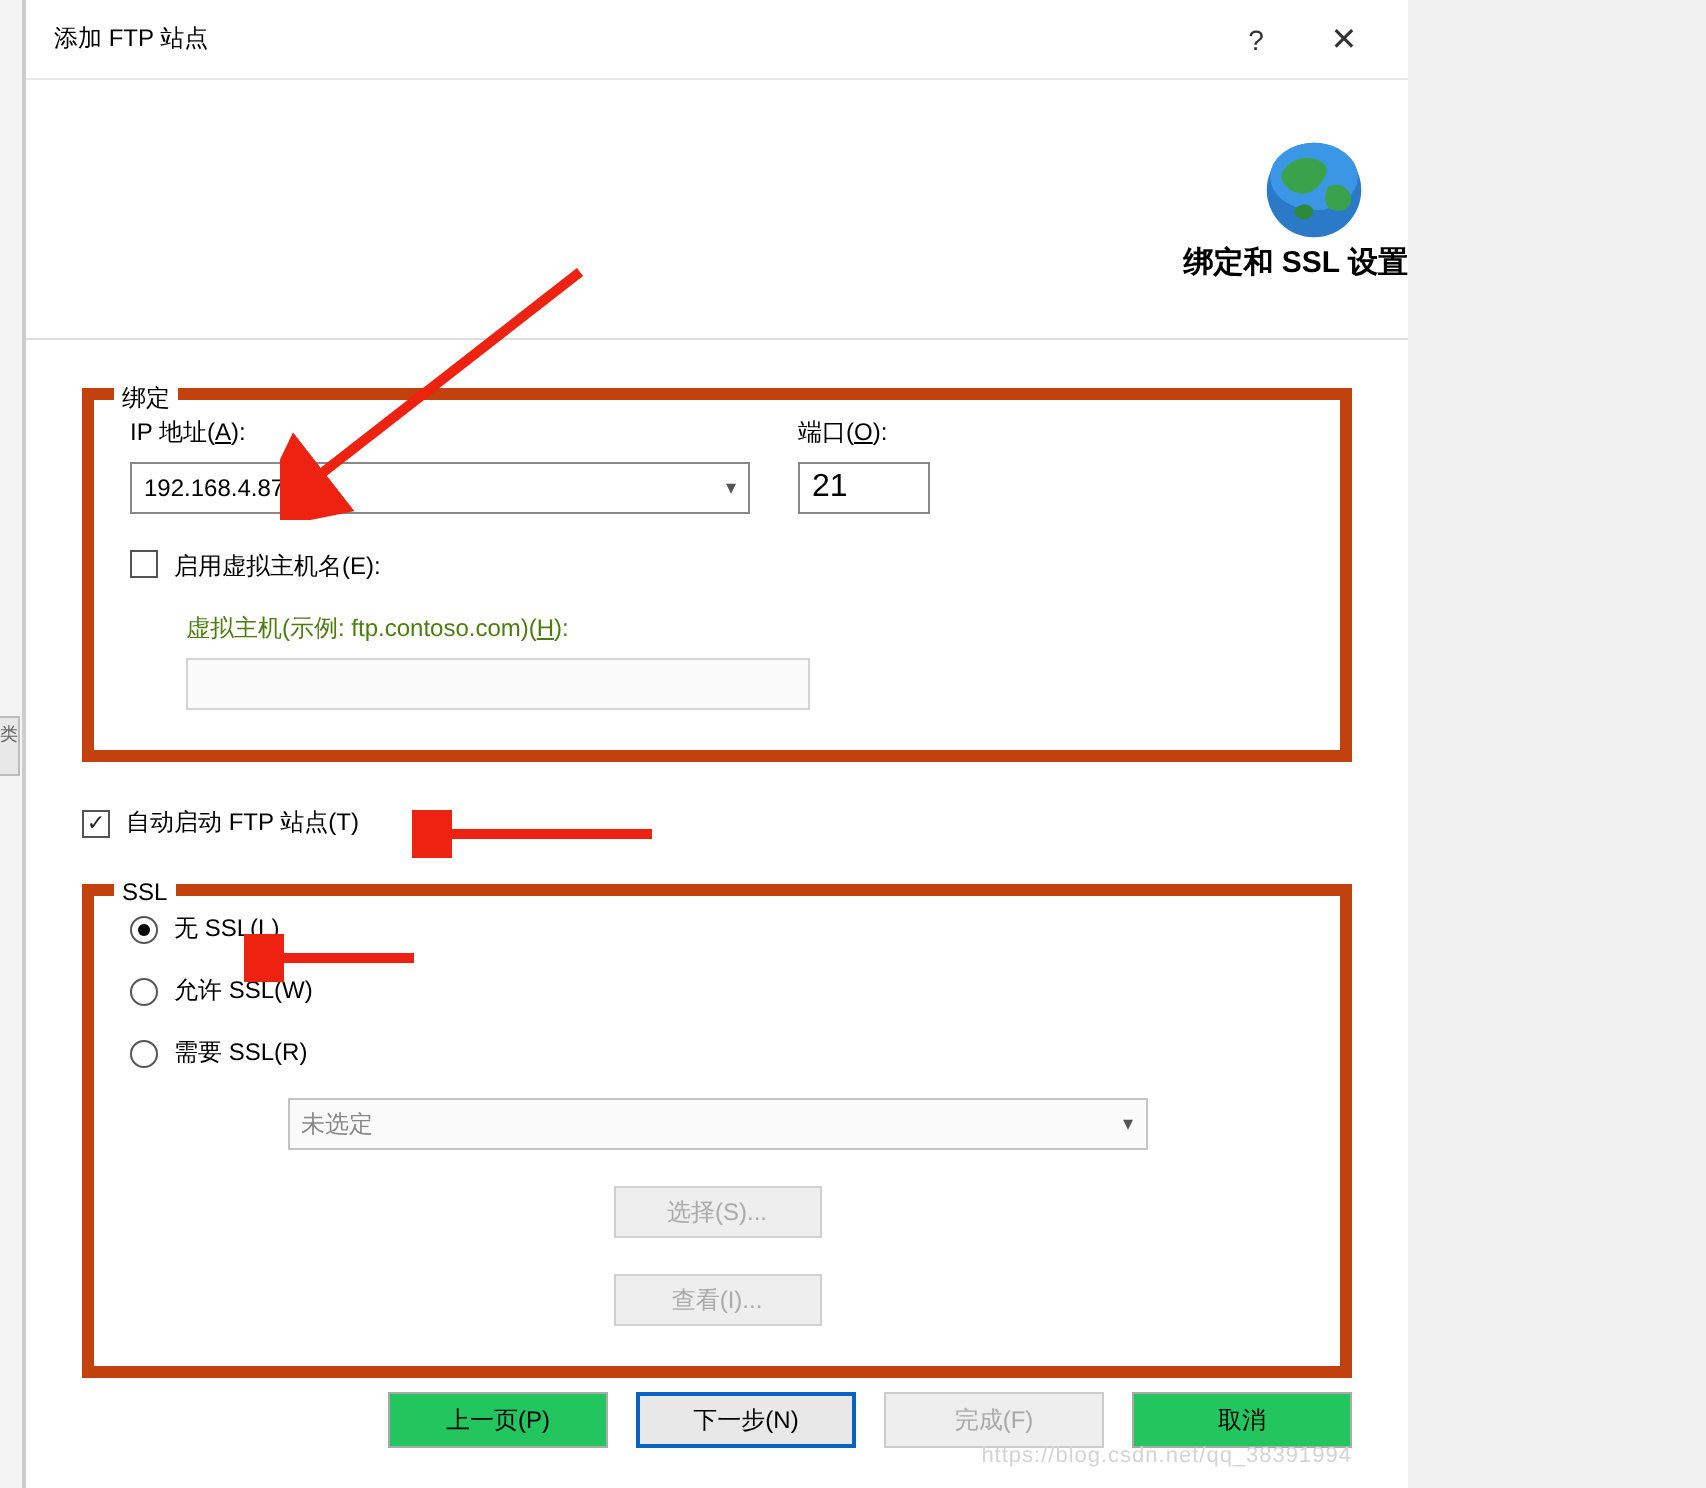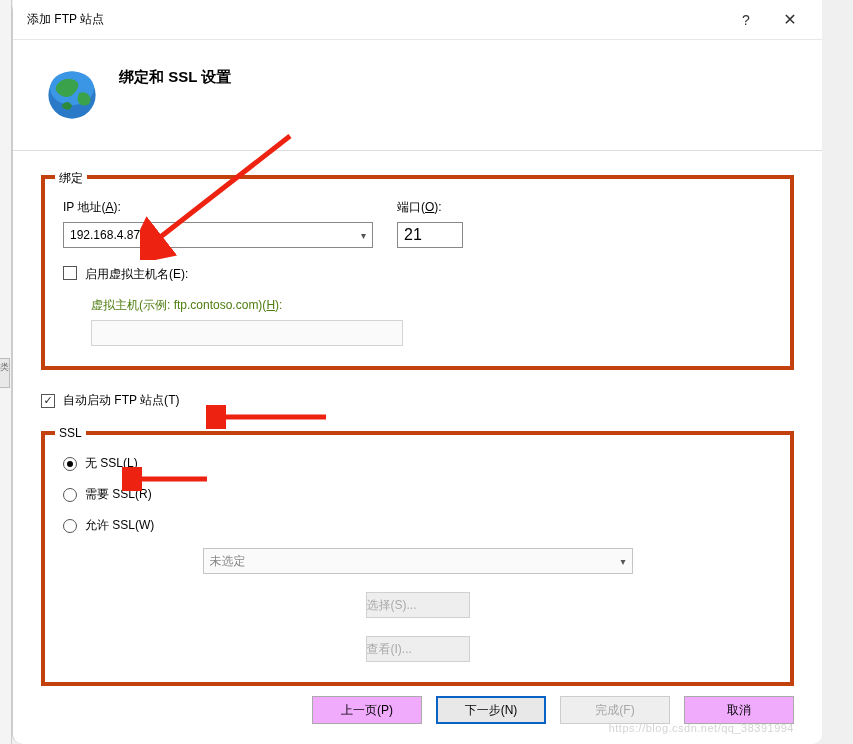--- a/index.html
+++ b/index.html
@@ -1,29 +1,29 @@
 <!DOCTYPE html>
 <html><head>
   <meta charset="utf-8">
   <style>
     * { box-sizing: border-box; margin: 0; padding: 0; }
     body { font-family: "Microsoft YaHei", "Segoe UI", sans-serif; font-size: 12px; background: #f0f0f0; width: 853px; height: 744px; overflow: hidden; position: relative; }
     .left-edge { position: absolute; left: 0; top: 0; width: 12px; height: 744px; background: #f4f4f4; border-right: 1px solid #ccc; }
     .left-tab { position: absolute; left: 0; top: 358px; width: 10px; height: 30px; background: #e8e8e8; border: 1px solid #bbb; border-left: none; color: #666; font-size: 9px; text-align: center; padding-top: 2px; }
-    .dialog { position: absolute; left: 12px; top: 0; width: 810px; background: #fff; border-left: 1px solid #ccc; height: 744px; border-radius: 10px; }
+    .dialog { position: absolute; left: 12px; top: 0; width: 692px; background: #fff; border-left: 1px solid #ccc; height: 744px; }
     .titlebar { height: 40px; display: flex; align-items: center; padding: 0 10px 0 14px; border-bottom: 1px solid #e8e8e8; background: #fff; }
     .title-text { flex: 1; font-size: 12px; color: #000; }
     .title-btn { width: 44px; height: 32px; display: flex; align-items: center; justify-content: center; font-size: 14px; cursor: pointer; color: #333; }
     .title-btn.close { font-size: 16px; }
-    .header-area { display: flex; align-items: flex-start; padding: 28px 0 28px 32px; position: relative; }
+    .header-area { display: flex; align-items: flex-end; padding: 28px 0 28px 8px; position: relative; flex-direction: column; }
     .globe-icon { width: 54px; height: 54px; margin-right: 20px; }
     .header-title { font-size: 15px; font-weight: bold; color: #000; }
     .divider { border: none; border-top: 1px solid #ddd; margin: 0 0 24px 0; }
     .content { padding: 0 28px; }
-    .fieldset { border: 4px solid #c2410c; padding: 20px 18px 20px 18px; position: relative; margin-bottom: 22px; margin-top: 16px; }
+    .fieldset { border: 6px solid #c2410c; padding: 8px 18px 20px 18px; position: relative; margin-bottom: 22px; margin-top: 16px; }
     .legend { position: absolute; top: -9px; left: 10px; background: #fff; padding: 0 4px; font-size: 12px; color: #000; }
     .bind-row { display: flex; gap: 24px; align-items: flex-end; }
     .field { display: flex; flex-direction: column; }
     .field-label { font-size: 12px; color: #000; margin-bottom: 6px; }
     .field-label .u { text-decoration: underline; }
     .field-label.disabled { color: #4d7c0f; }
     .combo { position: relative; width: 310px; height: 26px; border: 1px solid #888; background: #fff; display: flex; align-items: center; padding: 0 28px 0 6px; }
     .combo-arrow { position: absolute; right: 6px; top: 50%; transform: translateY(-50%); font-size: 10px; color: #555; }
     .port-input { width: 66px; height: 26px; border: 1px solid #888; background: #fff; padding: 0 6px; font-size: 16px; }
     .checkbox-row { display: flex; margin-top: 18px; }
@@ -31,23 +31,23 @@
     .chk.checked::after { content: "✓"; }
     .vhost-block { margin-top: 14px; padding-left: 28px; }
     .disabled-input { width: 312px; height: 26px; border: 1px solid #d4d4d4; background: #fafafa; margin-top: 6px; }
     .auto-start { display: flex; align-items: center; margin-bottom: 22px; }
     .radio { width: 14px; height: 14px; border: 1px solid #555; border-radius: 50%; margin-right: 8px; display: inline-flex; align-items: center; justify-content: center; }
     .radio.checked::after { content: ""; width: 6px; height: 6px; border-radius: 50%; background: #000; }
     .radio-row { display: flex; align-items: center; margin-bottom: 14px; }
     .ssl-cert-label { font-size: 12px; margin-top: 8px; margin-bottom: 6px; }
     .ssl-cert-row { display: flex; gap: 18px; align-items: center; flex-direction: column; }
     .cert-combo { position: relative; width: 430px; height: 26px; border: 1px solid #c4c4c4; background: #fafafa; display: flex; align-items: center; padding: 0 28px 0 6px; color: #888; }
-    .btn-disabled { width: 104px; height: 26px; border: 1px solid #d0d0d0; background: #eee; color: #aaa; font-size: 12px; display: flex; align-items: center; }
+    .btn-disabled { width: 104px; height: 26px; border: 1px solid #d0d0d0; background: #eee; color: #aaa; font-size: 12px; display: flex; align-items: center; justify-content: center; }
     .footer { position: absolute; bottom: 20px; right: 28px; display: flex; gap: 14px; }
-    .footer-btn { width: 110px; height: 28px; border: 1px solid #aaa; background: #f0abfc; font-size: 12px; display: flex; align-items: center; justify-content: center; cursor: pointer; }
+    .footer-btn { width: 110px; height: 28px; border: 1px solid #aaa; background: #22c55e; font-size: 12px; display: flex; align-items: center; justify-content: center; cursor: pointer; }
     .footer-btn.primary { border: 2px solid #0a62c4; background: #e8e8e8; }
     .footer-btn.disabled { color: #a8a8a8; border-color: #ccc; background: #eee; }
     .arrow-annot { position: absolute; z-index: 99; pointer-events: none; }
     .watermark { position: absolute; bottom: 10px; right: 28px; color: #d4d4d4; font-size: 11px; letter-spacing: 0.5px; z-index: 1; padding-left: 20px; }
   </style>
 </head>
 <body>
 
 <div class="left-edge">
   <div class="left-tab">类</div>
@@ -109,25 +109,25 @@
 
     <div class="fieldset">
       <span class="legend">SSL</span>
 
       <div class="radio-row">
         <span class="radio checked"></span>
         <span><span>无 SSL(</span><span class="u">L</span><span>)</span></span>
       </div>
       <div class="radio-row">
         <span class="radio"></span>
-        <span><span>需要 SSL(</span><span class="u">R</span><span>)</span></span>
+        <span><span>允许 SSL(</span><span class="u">W</span><span>)</span></span>
       </div>
       <div class="radio-row">
         <span class="radio"></span>
-        <span><span>允许 SSL(</span><span class="u">W</span><span>)</span></span>
+        <span><span>需要 SSL(</span><span class="u">R</span><span>)</span></span>
       </div>
 
       <div class="ssl-cert-row">
         <div class="cert-combo">
           <span>未选定</span>
           <span class="combo-arrow">▾</span>
         </div>
         <div class="btn-disabled">
             <span>选择(</span>
             <span class="u">S</span>

